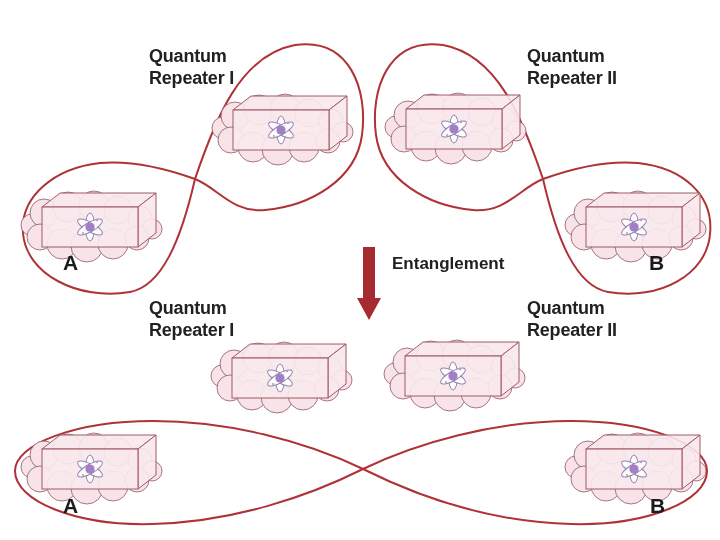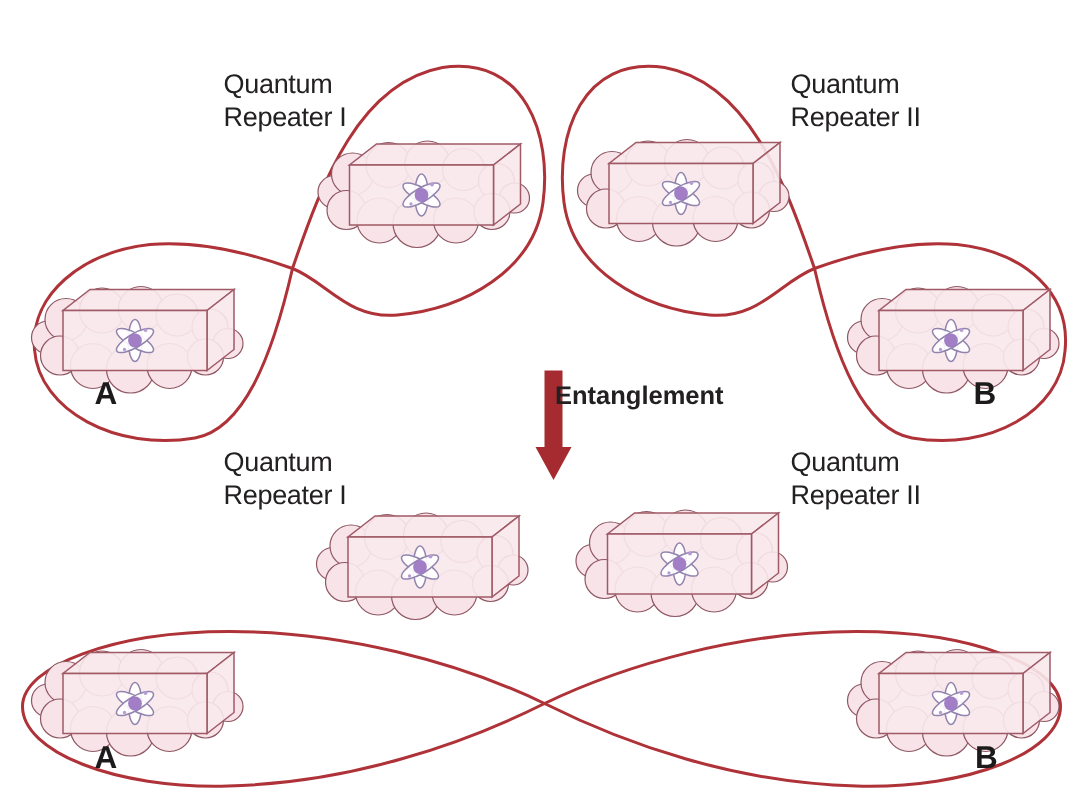--- a/index.html
+++ b/index.html
@@ -6,21 +6,21 @@
   #stage{
     position:relative;
     width:720px;height:540px;
     background:#ffffff;
     overflow:hidden;
     font-family:"Liberation Sans",sans-serif;
   }
   #scene{position:absolute;left:0;top:0;}
   .lbl{
     position:absolute;
-    font-weight:400;
+    font-weight:700;
     font-size:18px;
     line-height:22px;
     color:#232021;
     letter-spacing:-0.2px;
     white-space:nowrap;
   }
   .swaplbl{
     position:absolute;
     font-weight:700;
     font-size:17px;
@@ -32,21 +32,21 @@
     position:absolute;
     font-weight:700;
     font-size:21px;
     line-height:24px;
     color:#1d1a1b;
   }
   #lbl-top-r1{left:149px;top:45px;}
   #lbl-top-r2{left:527px;top:45px;}
   #lbl-bot-r1{left:149px;top:297px;}
   #lbl-bot-r2{left:527px;top:297px;}
-  #lbl-swap{left:370px;top:252px;}
+  #lbl-swap{left:392px;top:252px;}
   #lbl-top-a{left:63px;top:251px;}
   #lbl-top-b{left:649px;top:251px;}
   #lbl-bot-a{left:63px;top:494px;}
   #lbl-bot-b{left:650px;top:494px;}
 </style>
 </head>
 <body>
 
 <div id="stage">
 

